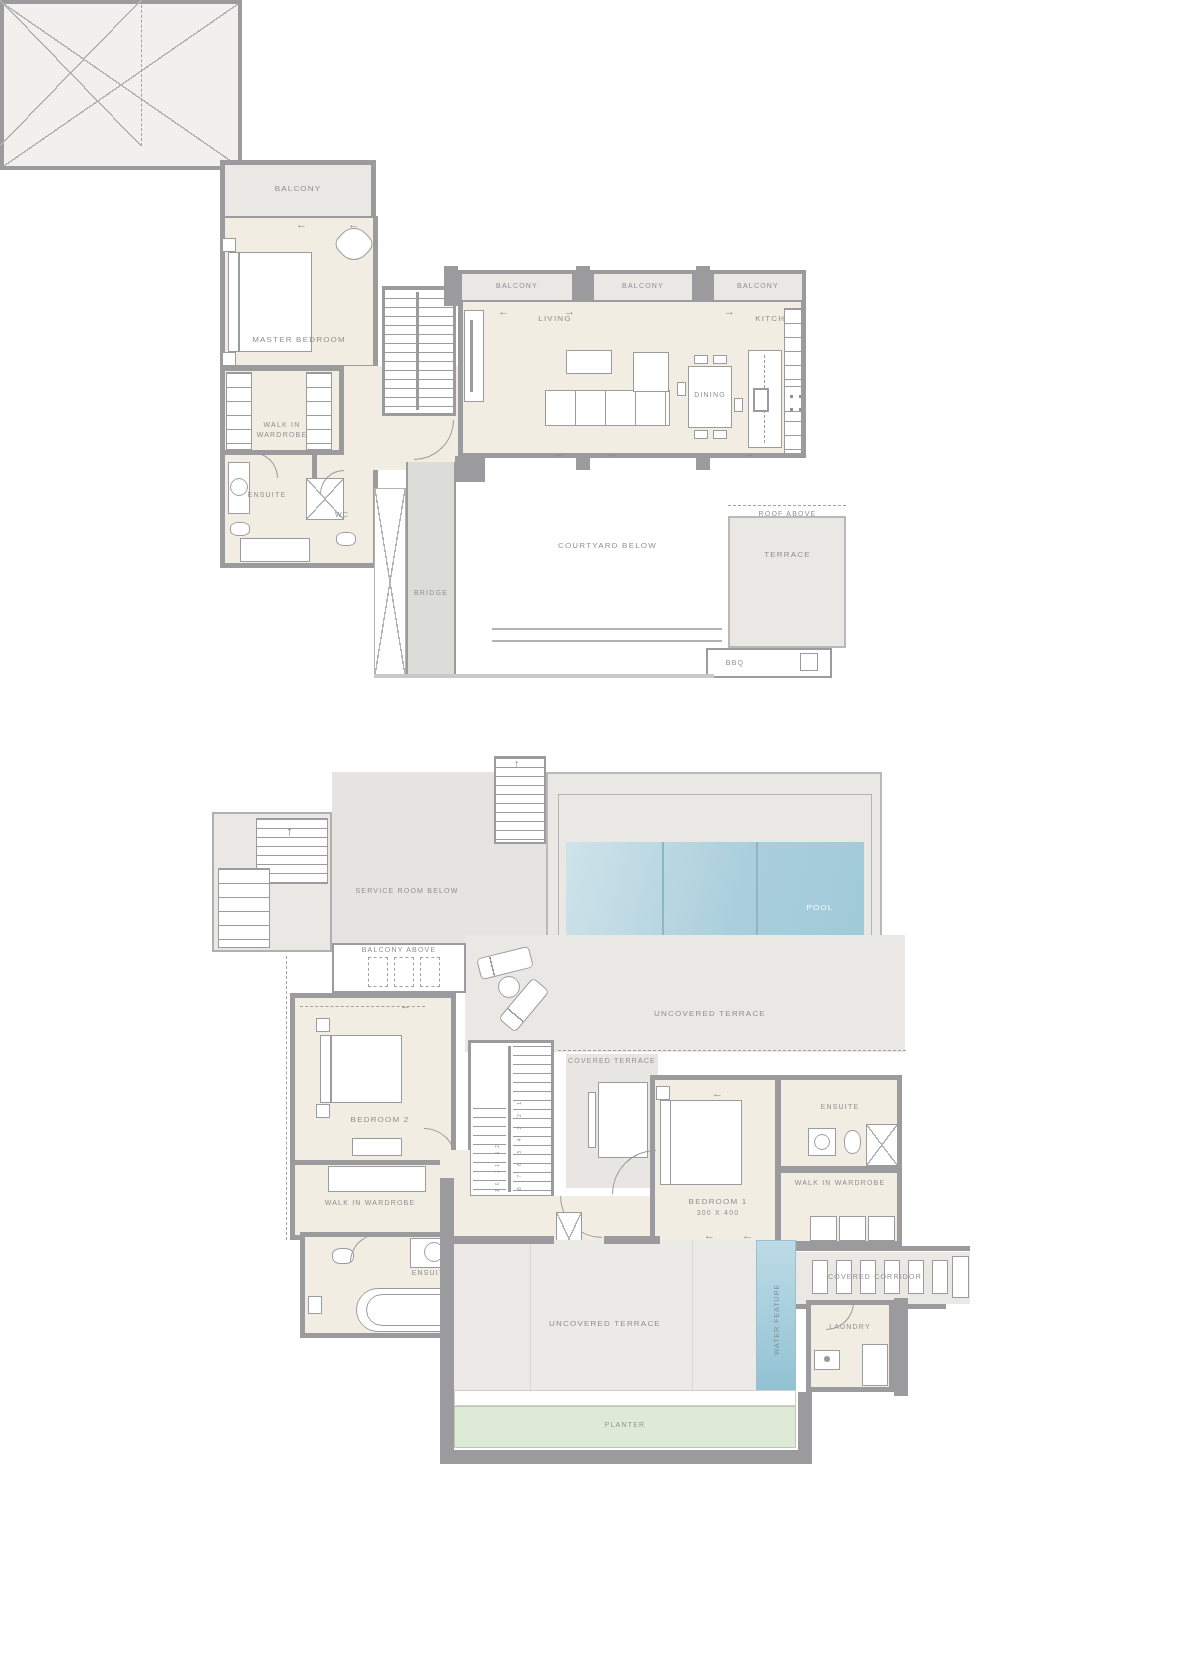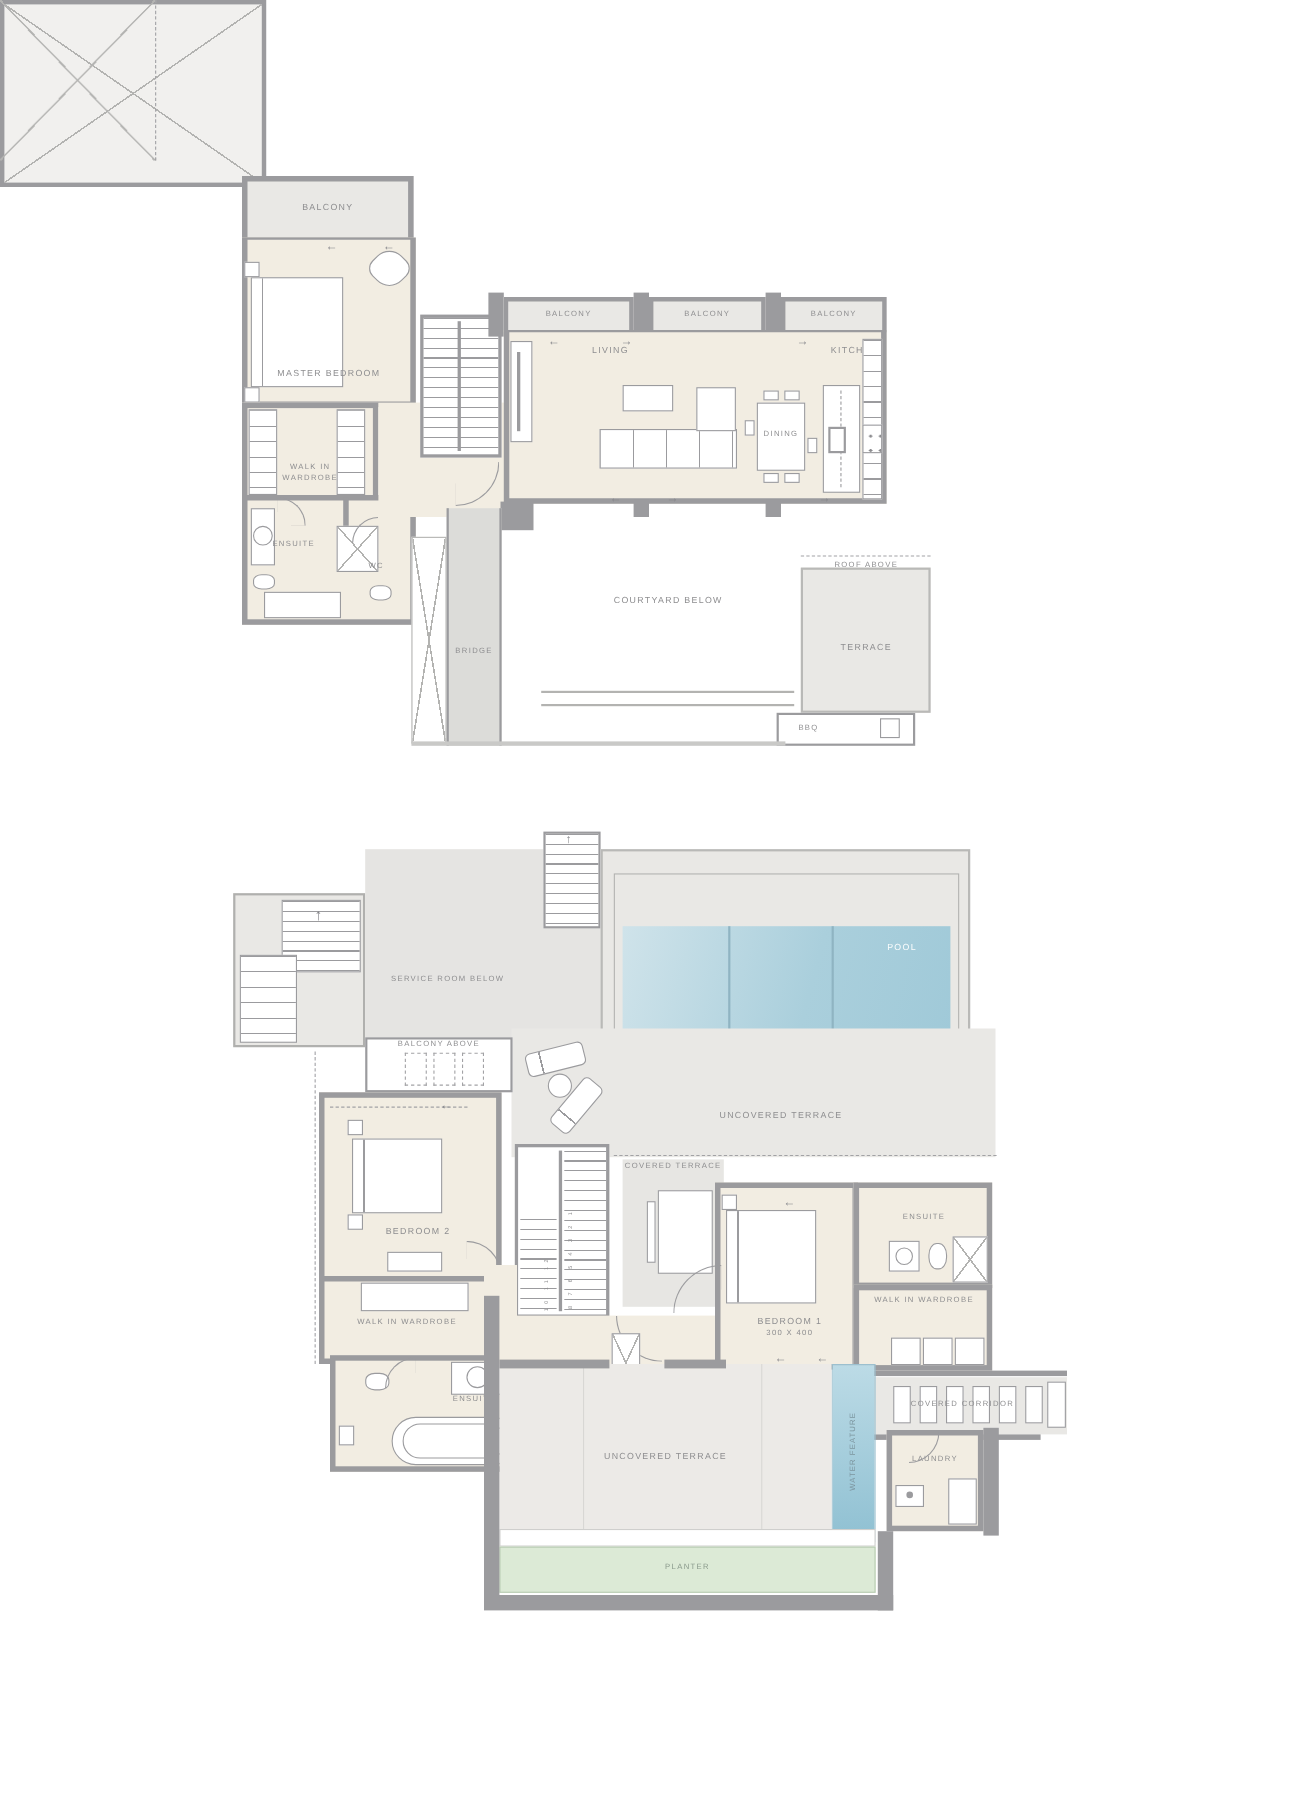--- a/index.html
+++ b/index.html
@@ -120,21 +120,21 @@
   <div class="furn thin xcross" style="left:374px; top:488px; width:32px; height:188px; border-color:#b3b3b1;"></div>
   <div style="position:absolute; left:406px; top:462px; width:50px; height:216px; background:#dcdcd9; border-left:2px solid #9b9b9e; border-right:2px solid #9b9b9e;"></div>
   <div class="lbl sm nw" style="left:406px; top:588px; width:50px;">BRIDGE</div>
   <div class="xcross" style="left:486px; top:505px; width:242px; height:170px; background-color:#f1f0ee; border:4px solid #9b9b9e;"></div>
   <div class="lbl nw" style="left:530px; top:540px; width:155px;">COURTYARD BELOW</div>
   <div style="position:absolute; left:492px; top:628px; width:230px; height:0; border-top:2px solid #b3b3b1;"></div>
   <div style="position:absolute; left:492px; top:640px; width:230px; height:0; border-top:2px solid #b3b3b1;"></div>
   <div class="dashh" style="left:728px; top:505px; width:118px;"></div>
   <div class="lbl sm nw" style="left:735px; top:509px; width:105px;">ROOF ABOVE</div>
   <div class="deck" style="left:728px; top:516px; width:118px; height:132px; border:2px solid #b9b9b7;"></div>
-  <div class="lbl nw" style="left:735px; top:583px; width:105px;">TERRACE</div>
+  <div class="lbl nw" style="left:735px; top:549px; width:105px;">TERRACE</div>
   <div class="furn" style="left:706px; top:648px; width:126px; height:30px; border-width:2px;"></div>
   <div class="lbl sm nw" style="left:712px; top:658px; width:46px;">BBQ</div>
   <div class="furn" style="left:800px; top:653px; width:18px; height:18px;"></div>
   <div style="position:absolute; left:374px; top:674px; width:340px; height:4px; background:#c9c9c7;"></div>
 
 </div>
 
 <div class="plan">
 
   <div class="deck" style="left:212px; top:812px; width:120px; height:140px; border:2px solid #b0b0ae;"></div>
@@ -151,21 +151,21 @@
   <div class="wall" style="left:552px; top:788px; width:14px; height:206px;"></div>
 
   <div class="deck" style="left:546px; top:772px; width:336px; height:268px; border:2px solid #b9b9b7;"></div>
   <div style="position:absolute; left:558px; top:794px; width:314px; height:200px; border:1px solid #b3b3b1;"></div>
   <div class="pool-water" style="left:566px; top:842px; width:298px; height:148px;"></div>
   <div style="position:absolute; left:662px; top:842px; width:1.5px; height:148px; background:#8fb4c2;"></div>
   <div style="position:absolute; left:756px; top:842px; width:1.5px; height:148px; background:#8fb4c2;"></div>
   <div style="position:absolute; left:566px; top:954px; width:96px; height:0; border-top:1.5px solid #9fbecb;"></div>
   <div style="position:absolute; left:566px; top:966px; width:96px; height:0; border-top:1.5px solid #9fbecb;"></div>
   <div style="position:absolute; left:566px; top:978px; width:96px; height:0; border-top:1.5px solid #9fbecb;"></div>
-  <div class="lbl nw pool-lbl" style="left:790px; top:856px; width:60px;">POOL</div>
+  <div class="lbl nw pool-lbl" style="left:790px; top:902px; width:60px;">POOL</div>
   <svg style="position:absolute; left:606px; top:948px;" width="20" height="46" viewBox="0 0 20 46">
     <circle cx="10" cy="6" r="4" fill="none" stroke="#7677b3" stroke-width="2"></circle>
     <line x1="10" y1="10" x2="10" y2="36" stroke="#7677b3" stroke-width="2"></line>
     <path d="M2,32 Q10,44 18,32" fill="none" stroke="#7677b3" stroke-width="2"></path>
   </svg>
 
   <div class="deck" style="left:465px; top:935px; width:440px; height:117px;"></div>
   <div class="lbl nw" style="left:630px; top:1008px; width:160px;">UNCOVERED TERRACE</div>
   <div class="dashh" style="left:558px; top:1050px; width:348px;"></div>
   <div class="furn" style="left:478px; top:952px; width:54px; height:22px; border-radius:5px; transform:rotate(-14deg); background-image:linear-gradient(to right, transparent 12px, #9b9b9e 12px 13.5px, transparent 13.5px);"></div>

